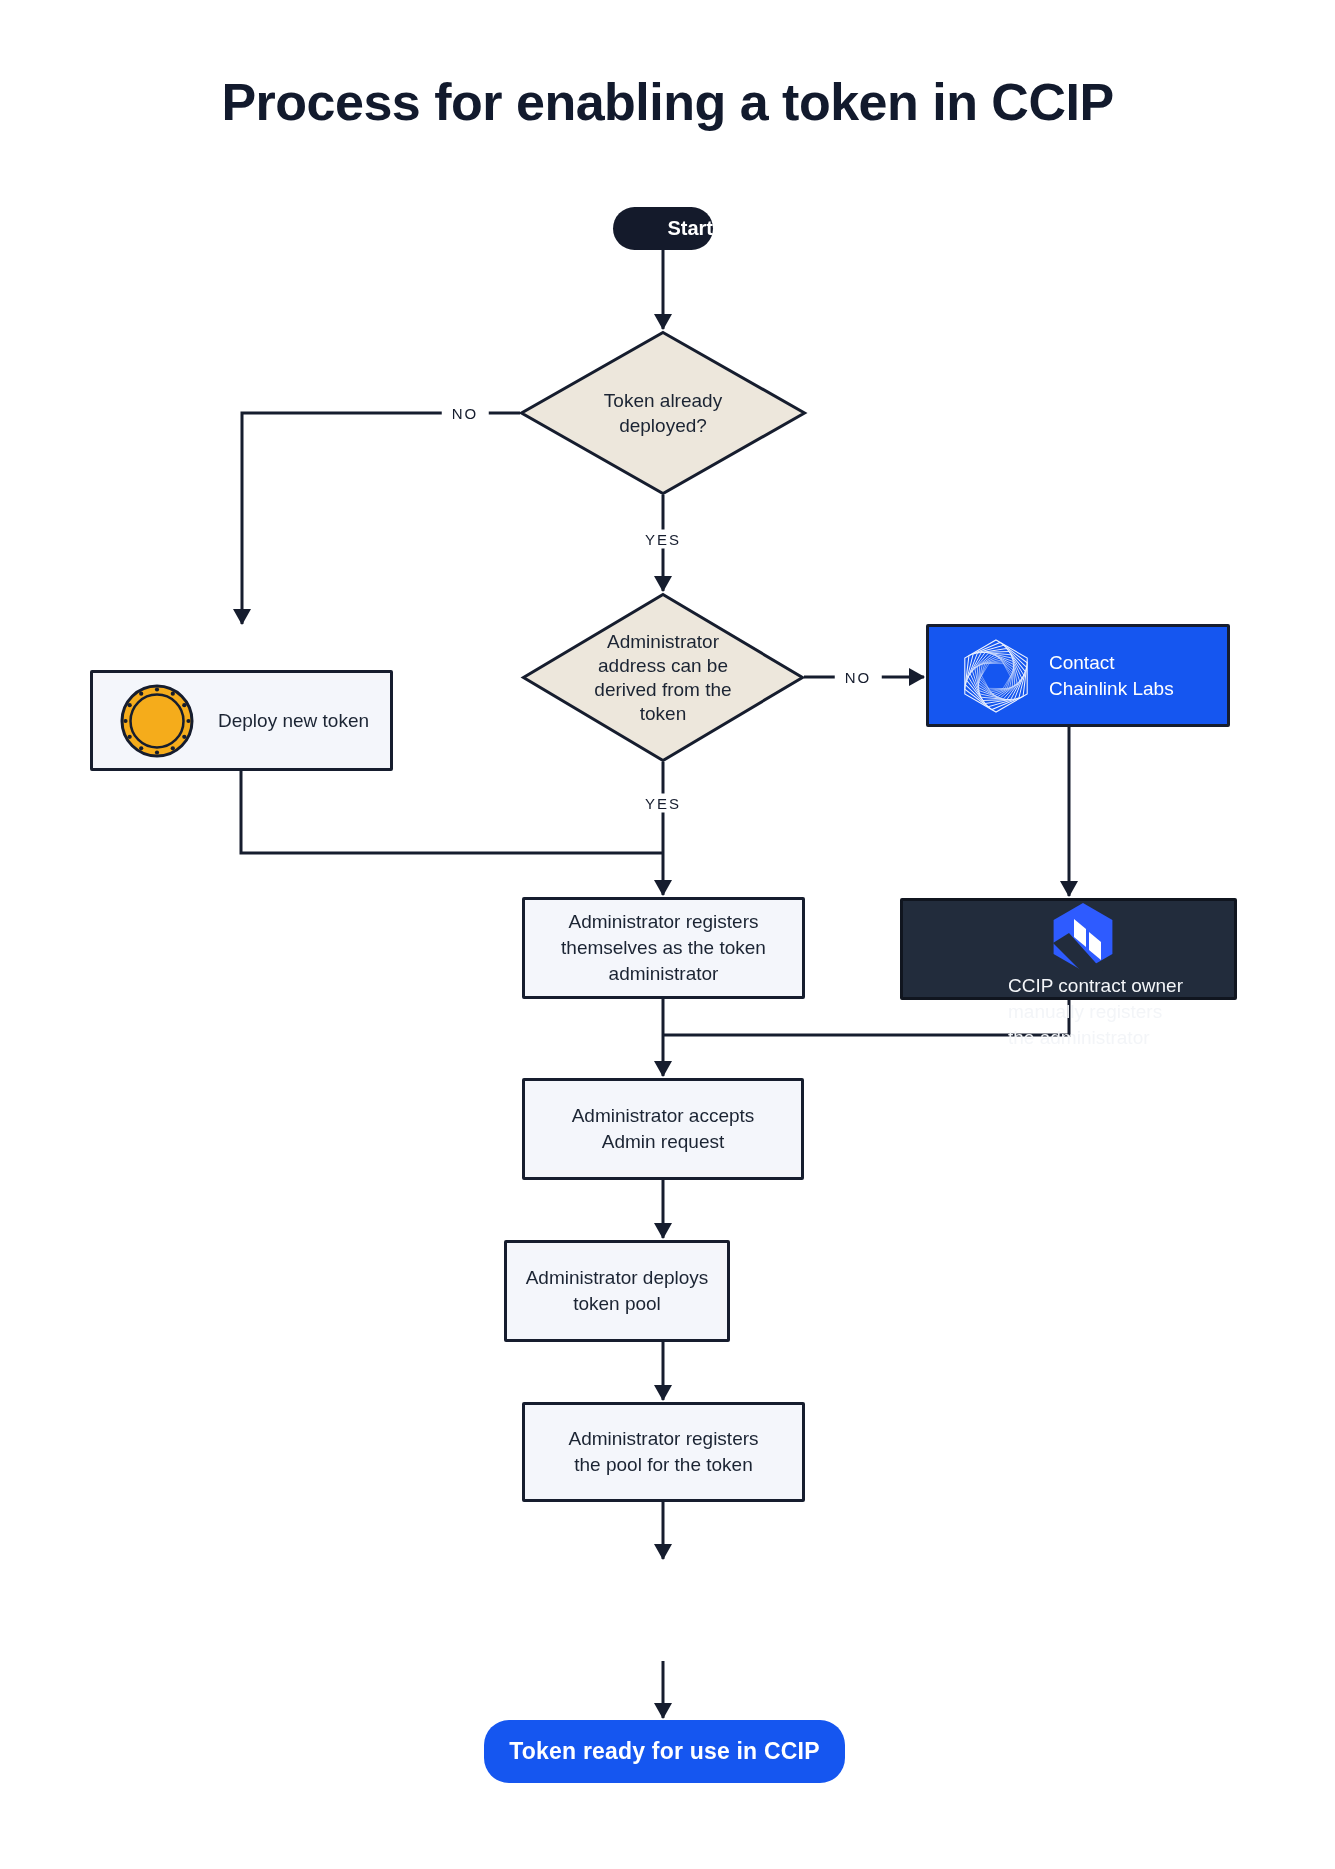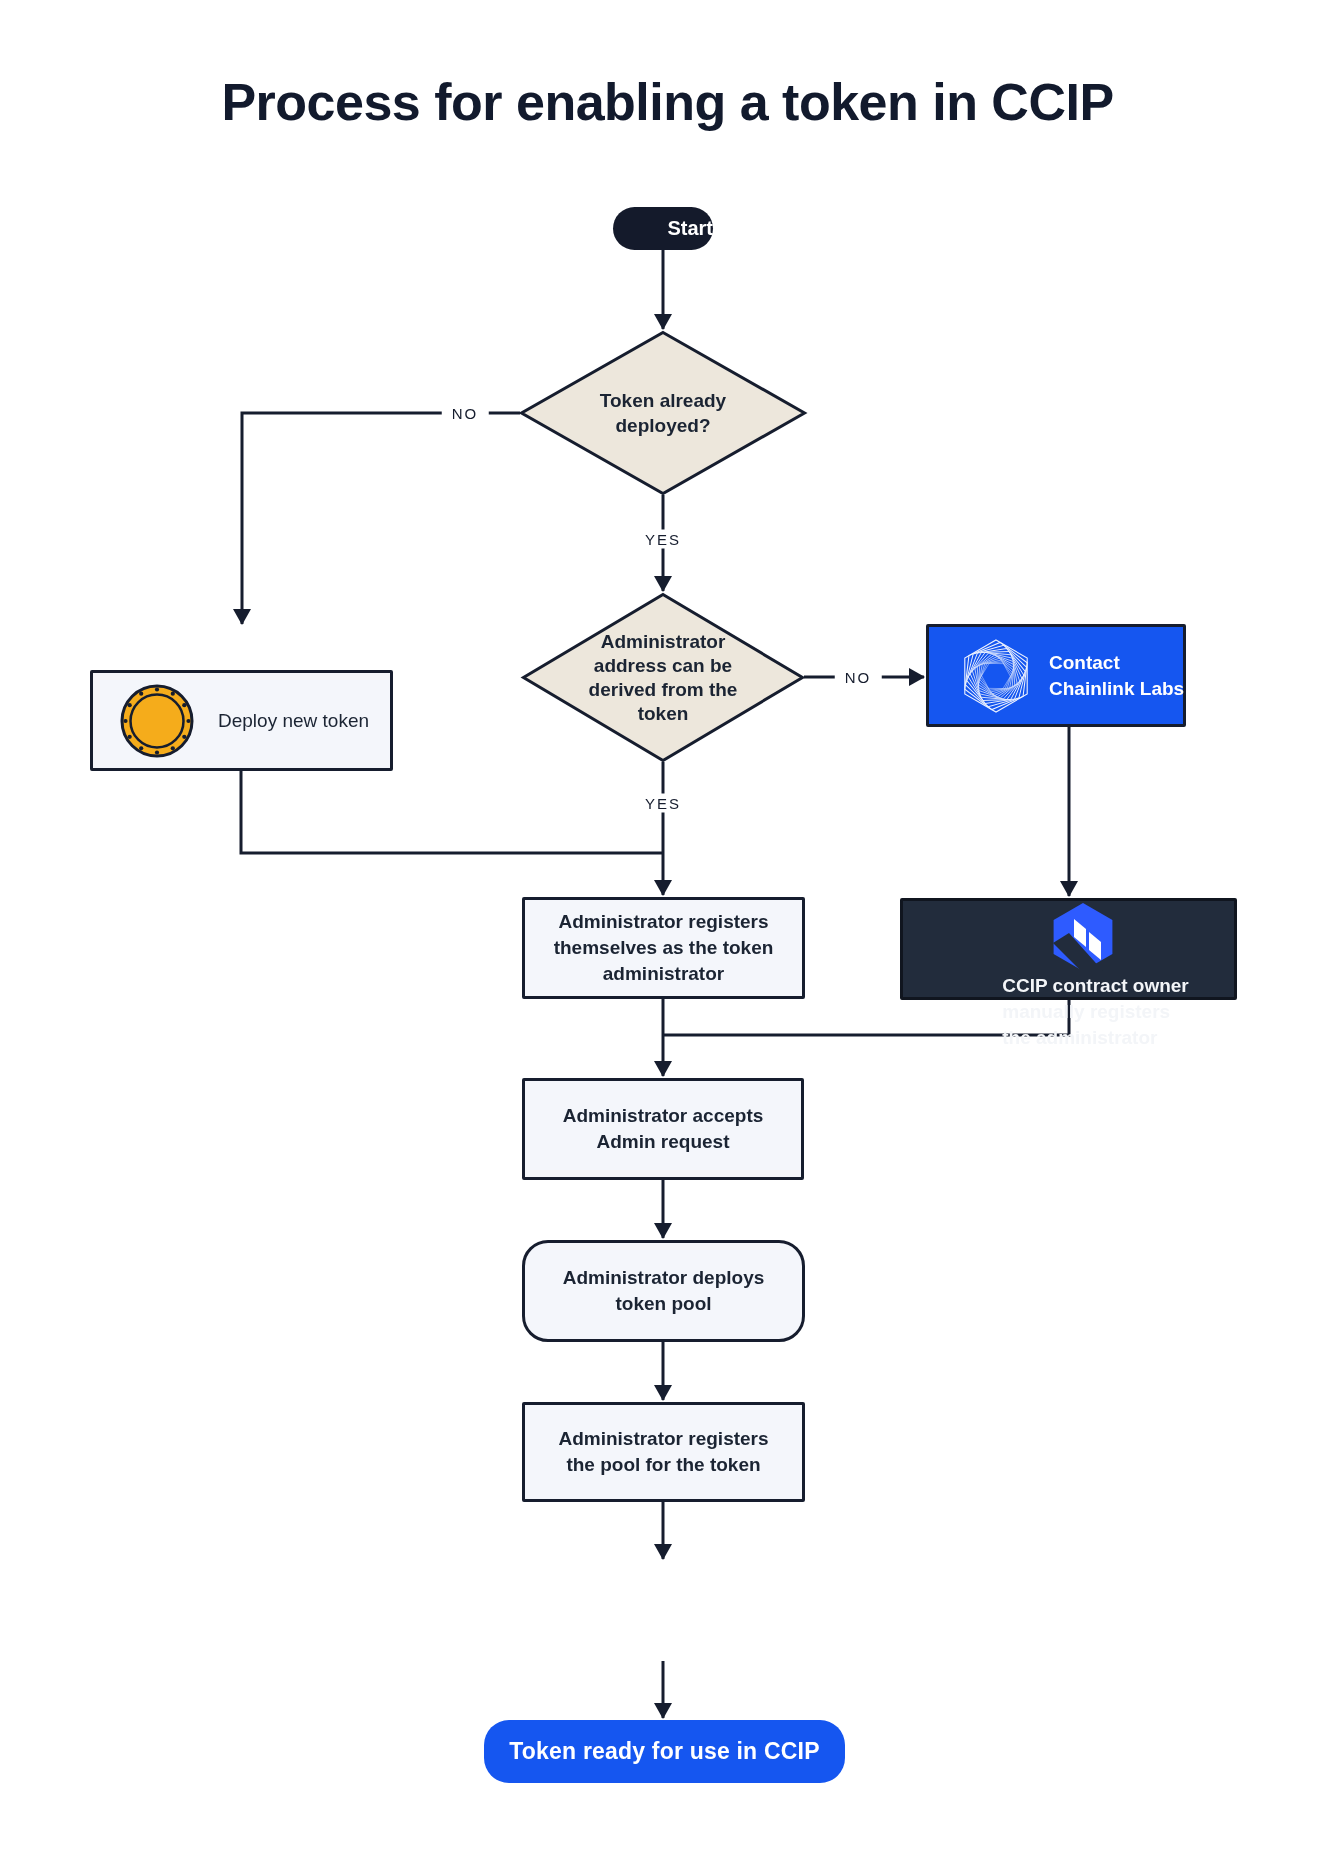--- a/index.html
+++ b/index.html
@@ -18,21 +18,21 @@
     font-family:"Liberation Sans","DejaVu Sans",sans-serif;color:var(--ink);
     overflow:hidden;
   }
   .page-title{
     position:absolute;left:0;top:72px;width:100%;text-align:center;
     font-size:52px;font-weight:bold;letter-spacing:-0.5px;color:#121A2D;
   }
   svg{overflow:visible;display:block;}
   .connectors{position:absolute;left:0;top:0;}
   .node{position:absolute;box-sizing:border-box;}
-  .pre{white-space:pre-line;font-weight:bold;}
+  .pre{white-space:pre-line;}
   .pill{
     display:flex;align-items:center;justify-content:flex-end;
     background:var(--start-fill);color:#fff;border-radius:22px;
     font-size:20px;font-weight:bold;
   }
   .pill-blue{
     display:flex;align-items:center;justify-content:center;
     background:var(--accent-blue);color:#fff;border-radius:25px;
     font-size:23px;font-weight:bold;letter-spacing:0.2px;
   }
@@ -127,21 +127,21 @@
   <div class="node diamond" style="left:522px;top:593px;width:282px;height:169px;">
     <svg width="282" height="169" viewBox="0 0 282 169">
       <polygon points="141,1.5 280.5,84.5 141,167.5 1.5,84.5" fill="#EDE7DC" stroke="#161D2E" stroke-width="3"></polygon>
     </svg>
     <div class="label pre" style="line-height:24px;">Administrator
 address can be
 derived from the
 token</div>
   </div>
 
-  <div class="node proc-icon box-blue" style="left:926px;top:624px;width:260px;height:103px;padding-left:28px;">
+  <div class="node proc-icon box-blue" style="left:926px;top:624px;width:304px;height:103px;padding-left:28px;">
     <svg class="icon" width="78" height="78" viewBox="0 0 78 78">
       <defs>
         <polygon id="hxp" points="39,3 70.2,21 70.2,57 39,75 7.8,57 7.8,21" fill="none" stroke="#FFFFFF" stroke-width="1.1"></polygon>
       </defs>
       <g opacity="0.92">
         <use href="#hxp"></use>
         <use href="#hxp" transform="translate(39 39) rotate(7) scale(0.94) translate(-39 -39)"></use>
         <use href="#hxp" transform="translate(39 39) rotate(14) scale(0.88) translate(-39 -39)"></use>
         <use href="#hxp" transform="translate(39 39) rotate(21) scale(0.82) translate(-39 -39)"></use>
         <use href="#hxp" transform="translate(39 39) rotate(28) scale(0.77) translate(-39 -39)"></use>
@@ -176,21 +176,21 @@
     <div class="label pre" style="margin-left:26px;">CCIP contract owner
 manually registers
 the administrator</div>
   </div>
 
   <div class="node proc" style="left:522px;top:1078px;width:282px;height:102px;">
     <div class="pre">Administrator accepts
 Admin request</div>
   </div>
 
-  <div class="node proc" style="left:522px;top:1240px;width:283px;height:102px;border-radius:26px;">
+  <div class="node proc" style="left:504px;top:1240px;width:226px;height:102px;">
     <div class="pre">Administrator deploys
 token pool</div>
   </div>
 
   <div class="node proc" style="left:522px;top:1402px;width:283px;height:100px;">
     <div class="pre">Administrator registers
 the pool for the token</div>
   </div>
 
 

